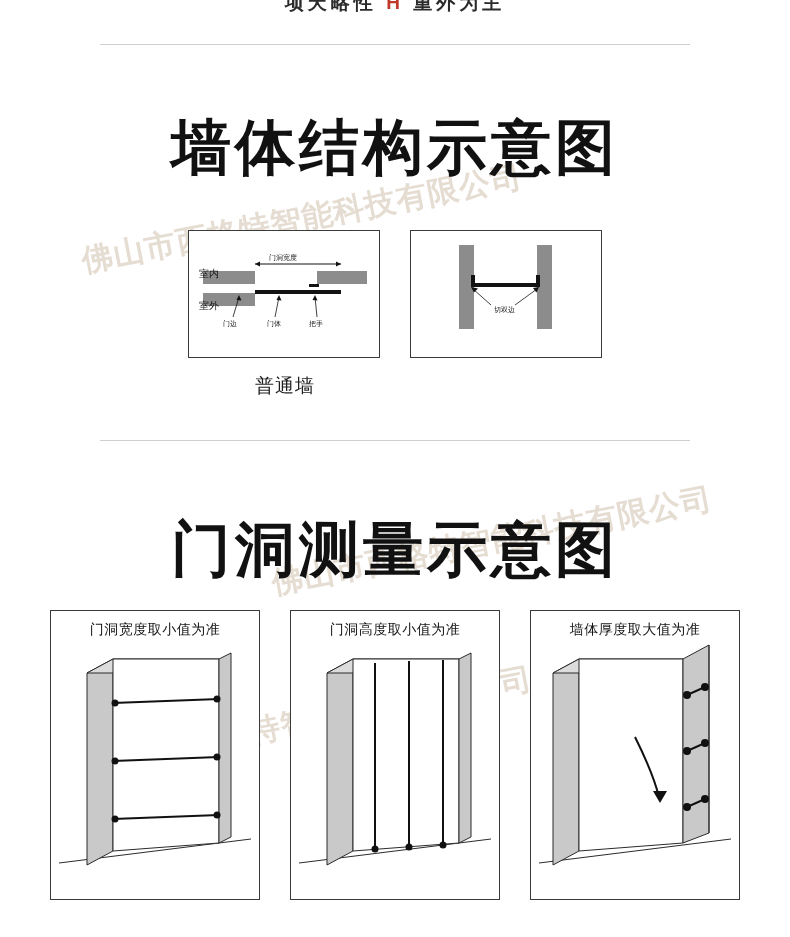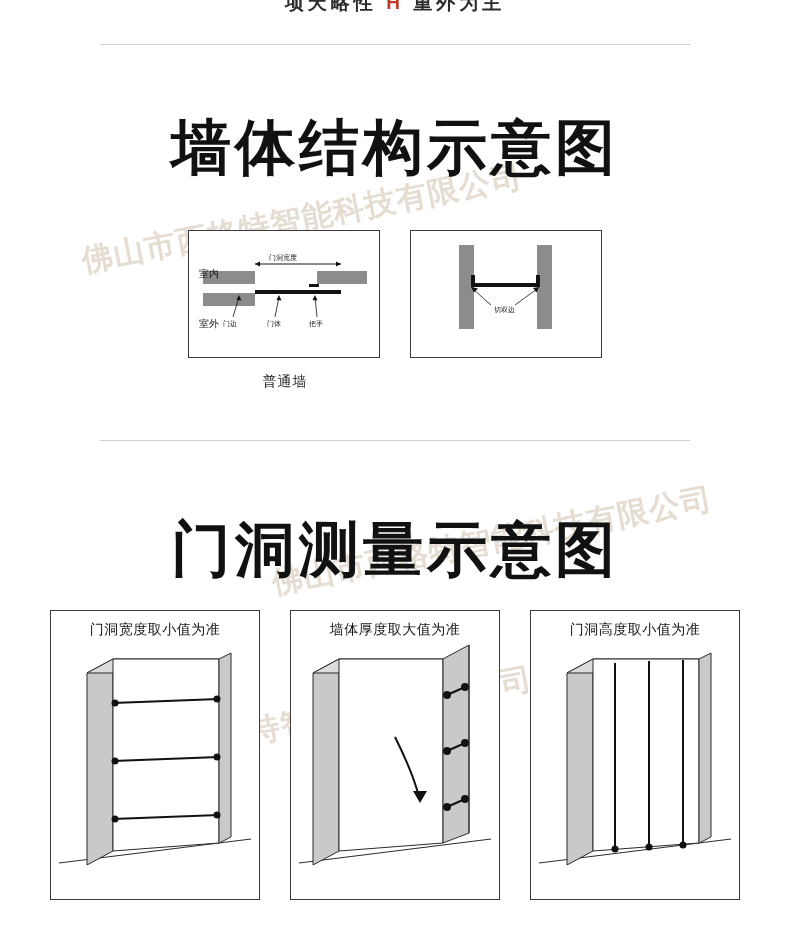--- a/index.html
+++ b/index.html
@@ -104,21 +104,21 @@
   .panel-measure {
     width: 210px;
     height: 290px;
   }
 
   .caption {
     position: absolute;
     top: 142px;
     width: 192px;
     text-align: center;
-    font-size: 14px;
+    font-size: 19px;
     color: #1d1d1d;
     letter-spacing: 1px;
   }
 
   .panel-caption {
     position: absolute;
     top: 10px;
     left: 0;
     width: 100%;
     text-align: center;
@@ -182,21 +182,21 @@
         <line x1="44" y1="86" x2="50" y2="66" stroke="#121212" stroke-width="0.8"></line>
         <polygon points="50,64 47.5,69 52.5,69.5" fill="#121212"></polygon>
         <line x1="86" y1="86" x2="90" y2="66" stroke="#121212" stroke-width="0.8"></line>
         <polygon points="90,64 87.5,69 92.5,69.5" fill="#121212"></polygon>
         <line x1="128" y1="86" x2="126" y2="66" stroke="#121212" stroke-width="0.8"></line>
         <polygon points="126,64 123.5,69 128.5,69.5" fill="#121212"></polygon>
 
         <rect x="120" y="53" width="10" height="3" fill="#121212"></rect>
       </svg>
       <div class="tiny-label" style="left:10px; top:36px;">室内</div>
-      <div class="tiny-label" style="left:10px; top:86px;text-align:right;">室外</div>
+      <div class="tiny-label" style="left:10px; top:68px;text-align:right;">室外</div>
       <div class="tiny" style="left:80px; top:22px;">门洞宽度</div>
       <div class="tiny" style="left:34px; top:88px;">门边</div>
       <div class="tiny" style="left:78px; top:88px;">门体</div>
       <div class="tiny" style="left:120px; top:88px;">把手</div>
       <div class="caption">普通墙</div>
     </div>
 
     <div class="panel panel-wall">
       <svg width="190" height="126" viewBox="0 0 190 126">
         <rect x="48" y="14" width="15" height="84" fill="#8c8c8c"></rect>
@@ -241,20 +241,38 @@
         <circle cx="64" cy="92" r="3.5" fill="#111"></circle>
           <circle cx="166" cy="88" r="3.5" fill="#111"></circle>
         <circle cx="64" cy="150" r="3.5" fill="#111"></circle>
           <circle cx="166" cy="146" r="3.5" fill="#111"></circle>
         <circle cx="64" cy="208" r="3.5" fill="#111"></circle>
           <circle cx="166" cy="204" r="3.5" fill="#111"></circle>
       </svg>
     </div>
 
     <div class="panel panel-measure">
+      <div class="panel-caption">门洞高度取小值为准</div>
+      <svg width="208" height="288" viewBox="0 0 208 288">
+        <line x1="8" y1="252" x2="200" y2="228" stroke="#2b2b2b" stroke-width="1"></line>
+        <polygon points="36,62 62,48 62,240 36,254" fill="#c9c9c9" stroke="#2b2b2b" stroke-width="1"></polygon>
+        <polygon points="36,62 62,48 168,48 142,62" fill="#dcdcdc" stroke="#2b2b2b" stroke-width="1"></polygon>
+        <polygon points="62,48 168,48 168,232 62,240" fill="#ffffff" stroke="#2b2b2b" stroke-width="1"></polygon>
+        <polygon points="168,48 180,42 180,226 168,232" fill="#c9c9c9" stroke="#2b2b2b" stroke-width="1"></polygon>
+
+        <line x1="84" y1="52" x2="84" y2="238" stroke="#111" stroke-width="2"></line>
+        <line x1="118" y1="50" x2="118" y2="236" stroke="#111" stroke-width="2"></line>
+        <line x1="152" y1="49" x2="152" y2="234" stroke="#111" stroke-width="2"></line>
+        <circle cx="84" cy="238" r="3.5" fill="#111"></circle>
+        <circle cx="118" cy="236" r="3.5" fill="#111"></circle>
+        <circle cx="152" cy="234" r="3.5" fill="#111"></circle>
+      </svg>
+    </div>
+
+    <div class="panel panel-measure">
       <div class="panel-caption">墙体厚度取大值为准</div>
       <svg width="208" height="288" viewBox="0 0 208 288">
         <line x1="8" y1="252" x2="200" y2="228" stroke="#2b2b2b" stroke-width="1"></line>
 
         <polygon points="22,62 48,48 48,240 22,254" fill="#c9c9c9" stroke="#2b2b2b" stroke-width="1"></polygon>
         <polygon points="22,62 48,48 152,48 126,62" fill="#dcdcdc" stroke="#2b2b2b" stroke-width="1"></polygon>
         <polygon points="48,48 152,48 152,232 48,240" fill="#ffffff" stroke="#2b2b2b" stroke-width="1"></polygon>
 
         <polygon points="152,48 178,34 178,222 152,232" fill="#c9c9c9" stroke="#2b2b2b" stroke-width="1"></polygon>
         <line x1="178" y1="34" x2="178" y2="222" stroke="#2b2b2b" stroke-width="1"></line>
@@ -267,33 +285,15 @@
         <circle cx="174" cy="188" r="4" fill="#111"></circle>
         <line x1="156" y1="84" x2="174" y2="76" stroke="#111" stroke-width="2"></line>
         <line x1="156" y1="140" x2="174" y2="132" stroke="#111" stroke-width="2"></line>
         <line x1="156" y1="196" x2="174" y2="188" stroke="#111" stroke-width="2"></line>
 
         <path d="M104 126 C 116 150, 124 170, 128 186" stroke="#111" stroke-width="2" fill="none"></path>
         <polygon points="129,192 122,180 136,180" fill="#111"></polygon>
       </svg>
     </div>
 
-    <div class="panel panel-measure">
-      <div class="panel-caption">门洞高度取小值为准</div>
-      <svg width="208" height="288" viewBox="0 0 208 288">
-        <line x1="8" y1="252" x2="200" y2="228" stroke="#2b2b2b" stroke-width="1"></line>
-        <polygon points="36,62 62,48 62,240 36,254" fill="#c9c9c9" stroke="#2b2b2b" stroke-width="1"></polygon>
-        <polygon points="36,62 62,48 168,48 142,62" fill="#dcdcdc" stroke="#2b2b2b" stroke-width="1"></polygon>
-        <polygon points="62,48 168,48 168,232 62,240" fill="#ffffff" stroke="#2b2b2b" stroke-width="1"></polygon>
-        <polygon points="168,48 180,42 180,226 168,232" fill="#c9c9c9" stroke="#2b2b2b" stroke-width="1"></polygon>
-
-        <line x1="84" y1="52" x2="84" y2="238" stroke="#111" stroke-width="2"></line>
-        <line x1="118" y1="50" x2="118" y2="236" stroke="#111" stroke-width="2"></line>
-        <line x1="152" y1="49" x2="152" y2="234" stroke="#111" stroke-width="2"></line>
-        <circle cx="84" cy="238" r="3.5" fill="#111"></circle>
-        <circle cx="118" cy="236" r="3.5" fill="#111"></circle>
-        <circle cx="152" cy="234" r="3.5" fill="#111"></circle>
-      </svg>
-    </div>
-
   </div>
 
 </div>
 
 </body></html>

